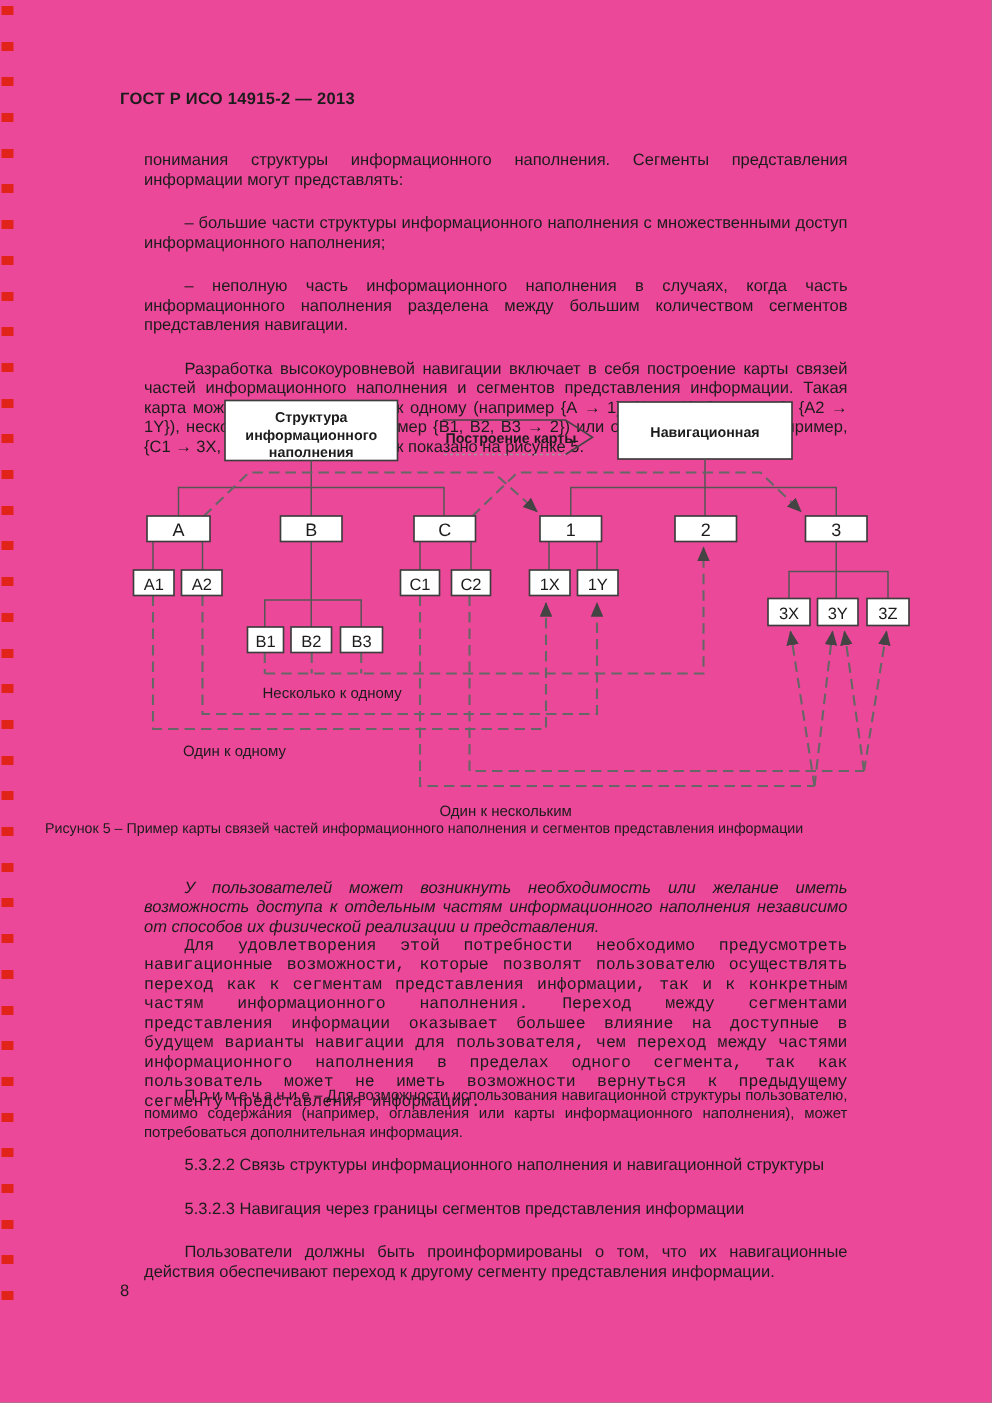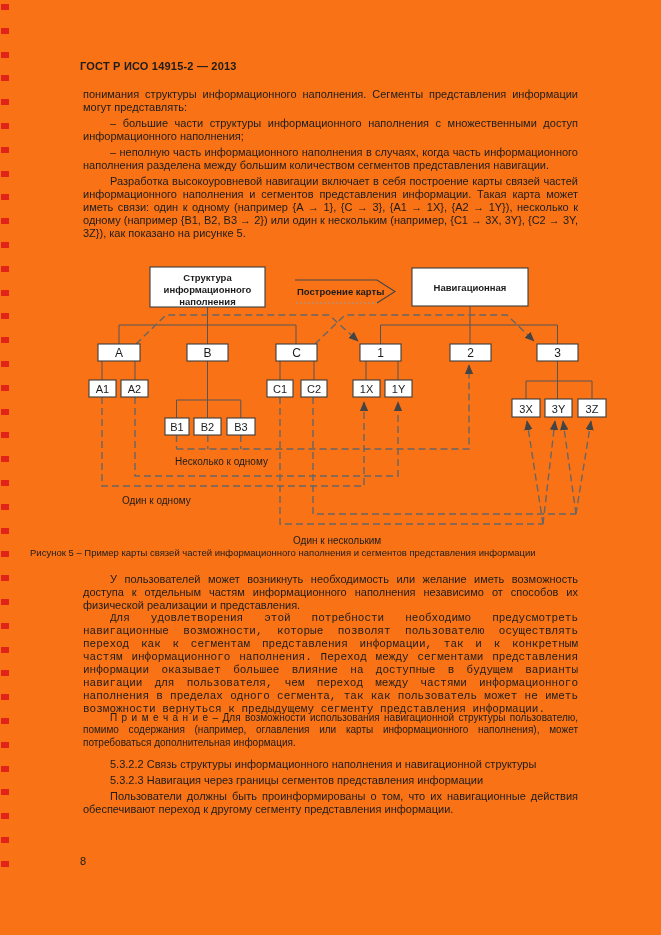--- a/index.html
+++ b/index.html
@@ -1,33 +1,33 @@
 <!DOCTYPE html>
 <html><head>
 <meta charset="utf-8">
 <style>
   html,body{margin:0;padding:0;background:#888;}
   .page{
     position:relative;width:661px;height:935px;margin:0 auto;
-    background:#f97316;overflow:hidden;
+    background:#ec4899;overflow:hidden;
     font-family:"Liberation Sans",sans-serif;color:#1c1c1c;
   }
   .edge-marks{
     position:absolute;left:1px;top:4px;width:8px;height:872px;
     background:repeating-linear-gradient(to bottom,var(--edge,#e2231a) 0 6px,transparent 6px 23.8px);
   }
   .doc-header{
     position:absolute;left:80px;top:60px;width:501px;
     font-size:11px;font-weight:bold;letter-spacing:.2px;
   }
   .textblock{
     position:absolute;left:80px;width:501px;
     font-size:11px;line-height:13px;text-align:justify;
   }
-  .textblock p{margin:3px;text-indent:27px;}
+  .textblock p{margin:16px;text-indent:27px;}
   .textblock p.noindent{text-indent:0;}
   .smalltext{font-size:10px;line-height:12.3px;}
   .caption{
     position:absolute;left:30px;top:547px;width:601px;
     font-size:9.5px;line-height:12px;
   }
   .figure-svg{position:absolute;left:0;top:0;width:661px;height:561px;}
   .figure-svg text{font-family:"Liberation Sans",sans-serif;fill:#1c1c1c;}
   .node-label{font-size:12px;}
   .leaf-label{font-size:11px;}
@@ -150,21 +150,21 @@
     <rect class="box" x="578" y="399" width="28" height="18"></rect>
     <text class="leaf-label" x="592" y="412.5" text-anchor="middle">3Z</text>
 
     <text class="map-label" x="175" y="465">Несколько к одному</text>
     <text class="map-label" x="122" y="504">Один к одному</text>
     <text class="map-label" x="293" y="544">Один к нескольким</text>
   </svg>
 
   <div class="caption">Рисунок 5 – Пример карты связей частей информационного наполнения и сегментов представления информации</div>
 
-  <div class="textblock" style="top:570px;">
+  <div class="textblock" style="top:570px;font-style:italic;">
     <p>У пользователей может возникнуть необходимость или желание иметь возможность доступа к отдельным частям информационного наполнения независимо от способов их физической реализации и представления.</p>
   </div>
 
   <div class="textblock" style="top:609px;font-family:Liberation Mono, monospace;">
     <p>Для удовлетворения этой потребности необходимо предусмотреть навигационные возможности, которые позволят пользователю осуществлять переход как к сегментам представления информации, так и к конкретным частям информационного наполнения. Переход между сегментами представления информации оказывает большее влияние на доступные в будущем варианты навигации для пользователя, чем переход между частями информационного наполнения в пределах одного сегмента, так как пользователь может не иметь возможности вернуться к предыдущему сегменту представления информации.</p>
   </div>
 
   <div class="textblock smalltext" style="top:709px;">
     <p>П р и м е ч а н и е – Для возможности использования навигационной структуры пользователю, помимо содержания (например, оглавления или карты информационного наполнения), может потребоваться дополнительная информация.</p>
   </div>

